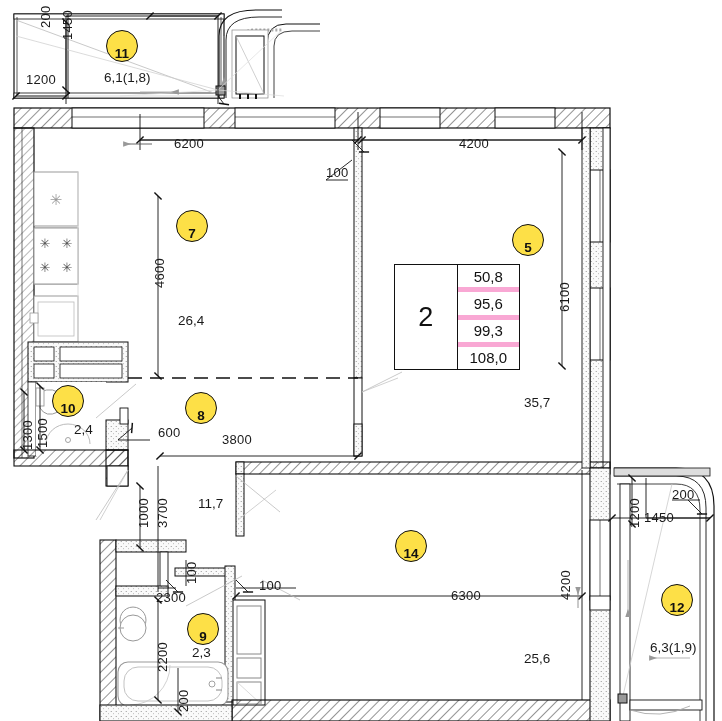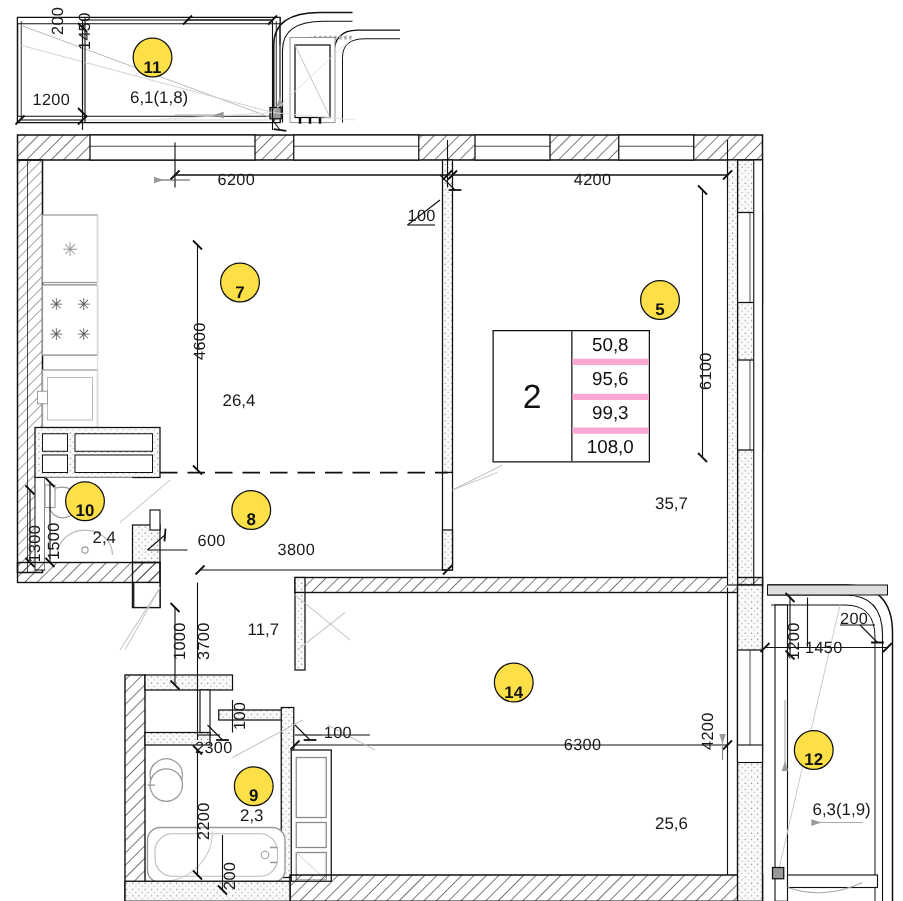--- a/index.html
+++ b/index.html
@@ -296,21 +296,21 @@
   </div>
   <div class="roomnum" style="left:52px;top:385px;">
     <span>10</span>
   </div>
   <div class="roomnum" style="left:187px;top:613px;">
     <span>9</span>
   </div>
   <div class="roomnum" style="left:395px;top:530px;">
     <span>14</span>
   </div>
-  <div class="roomnum" style="left:635px;top:584px;">
+  <div class="roomnum" style="left:661px;top:584px;">
     <span>12</span>
   </div>
 
   <div class="lbl area" style="left:104px;top:70px;">6,1(1,8)</div>
   <div class="lbl area" style="left:178px;top:313px;">26,4</div>
   <div class="lbl area" style="left:524px;top:395px;">35,7</div>
   <div class="lbl area" style="left:198px;top:496px;">11,7</div>
   <div class="lbl area" style="left:74px;top:422px;">2,4</div>
   <div class="lbl area" style="left:192px;top:645px;">2,3</div>
   <div class="lbl area" style="left:524px;top:651px;text-align:right;">25,6</div>

